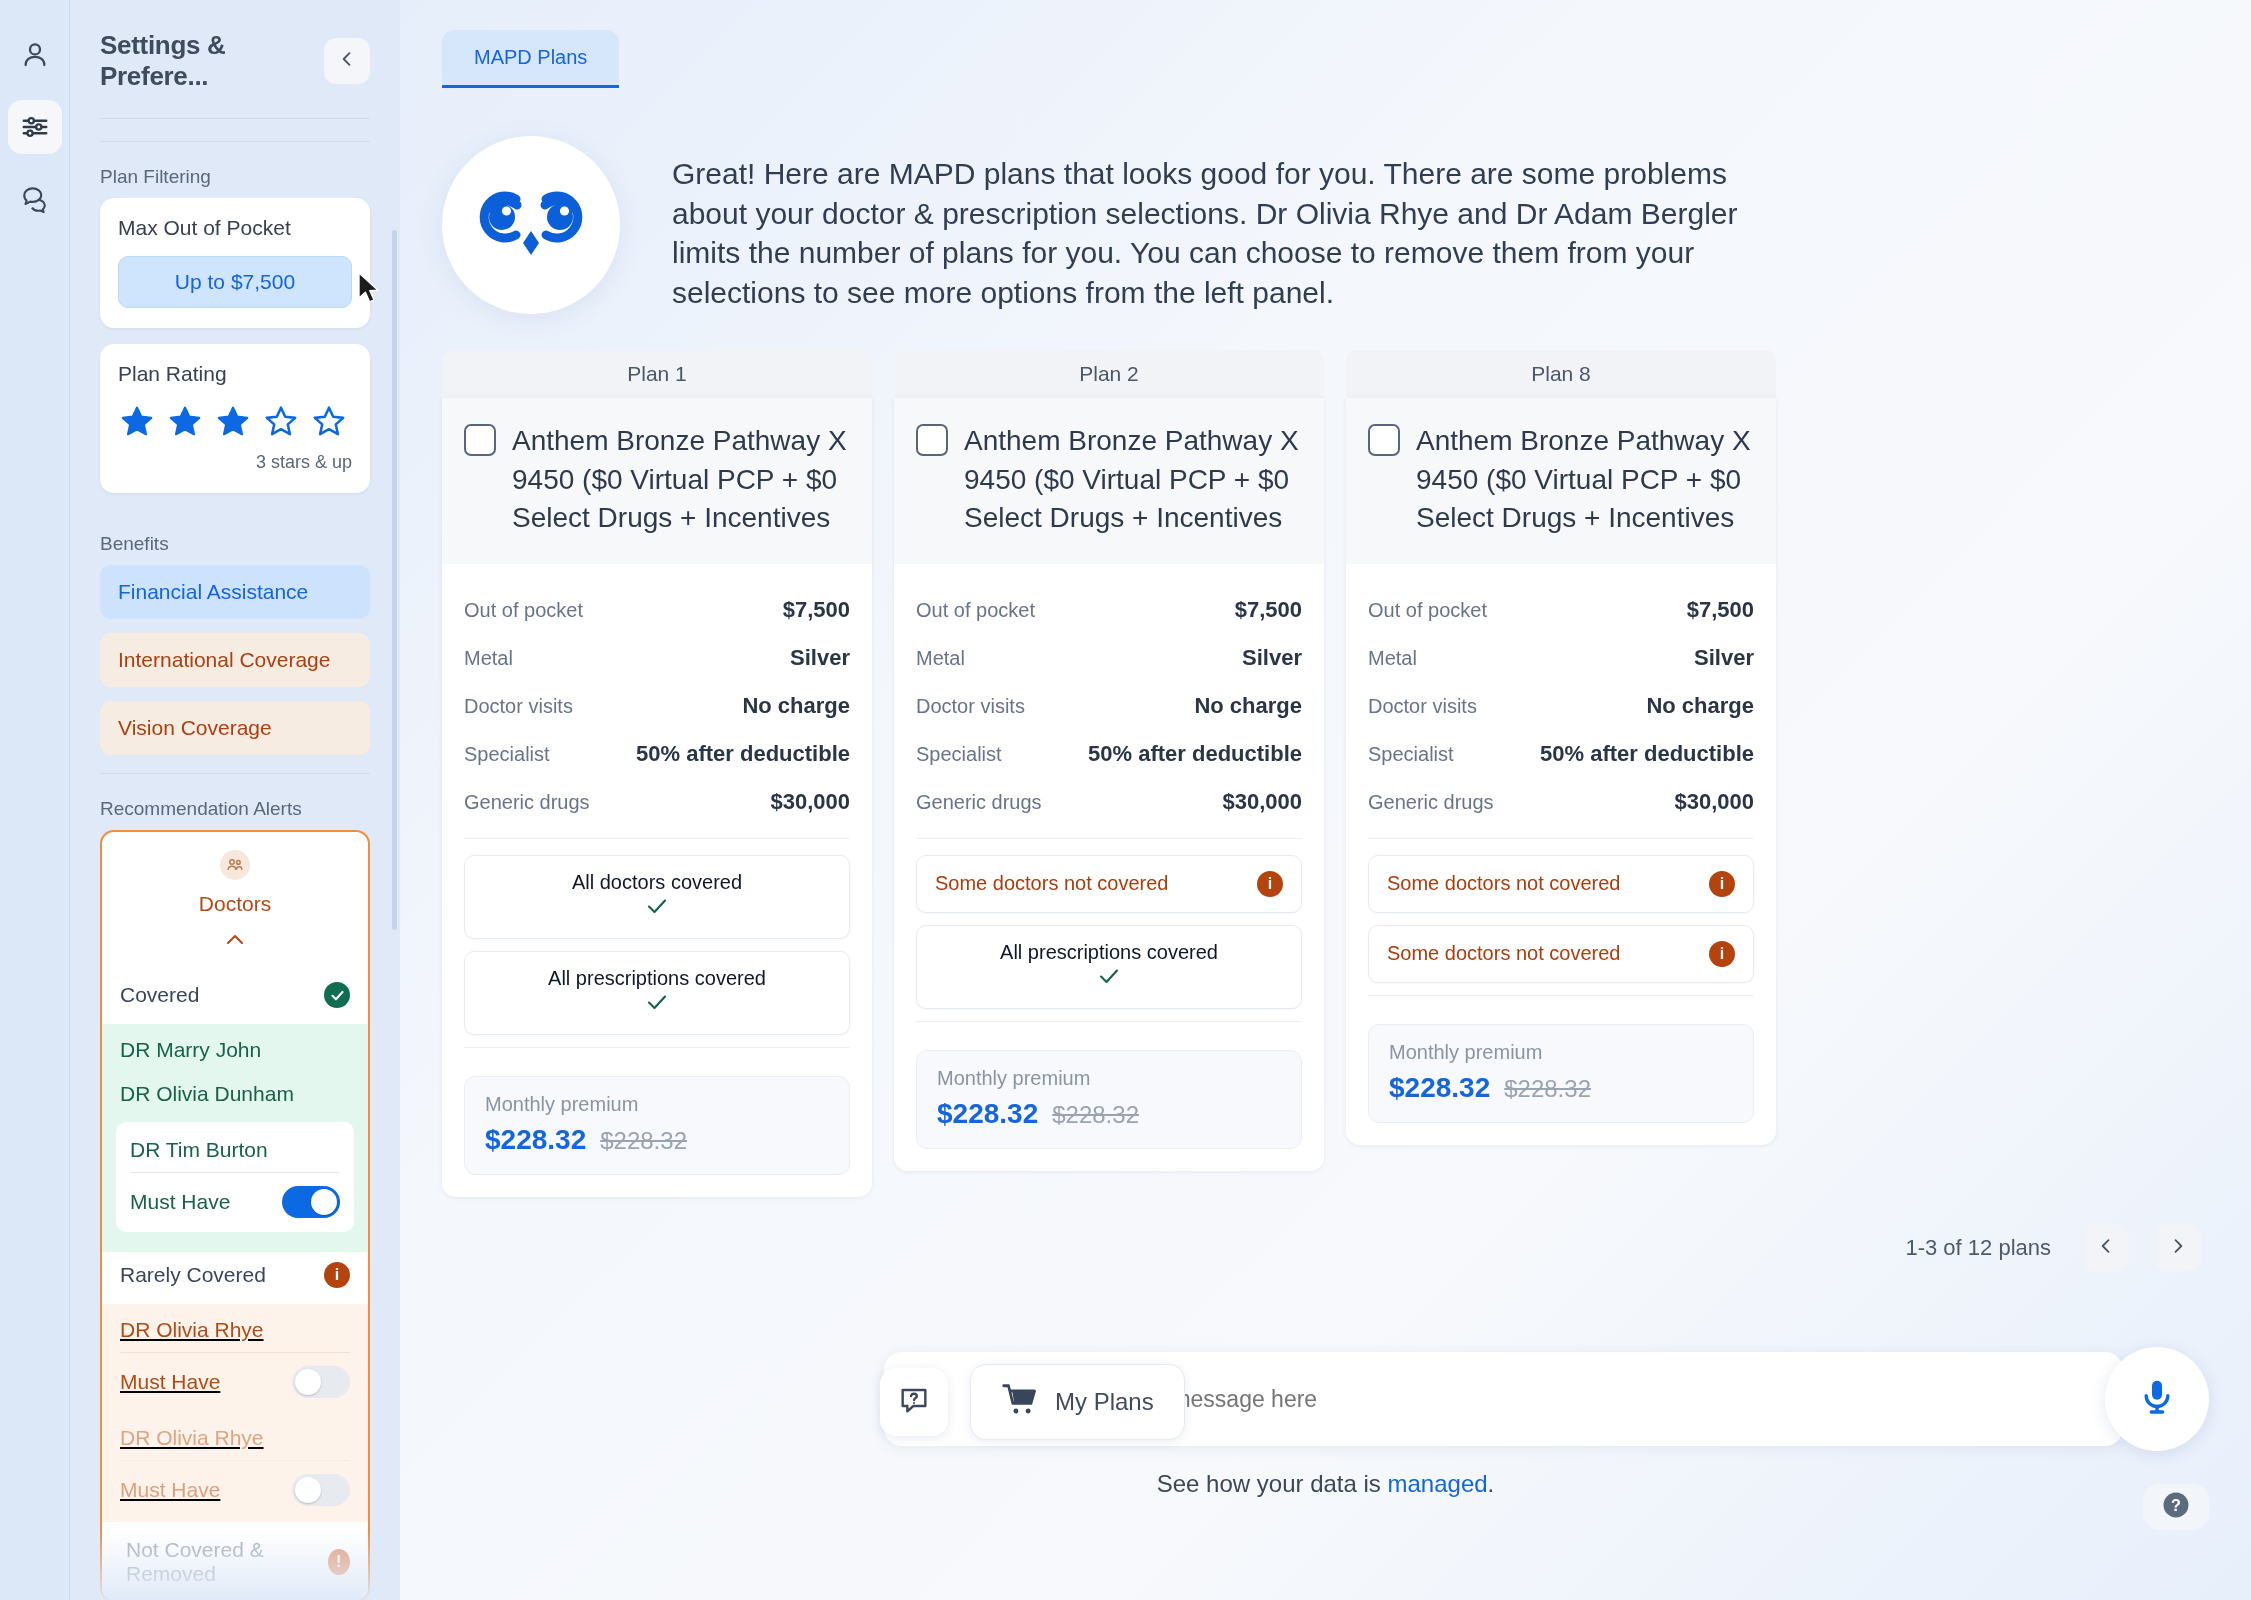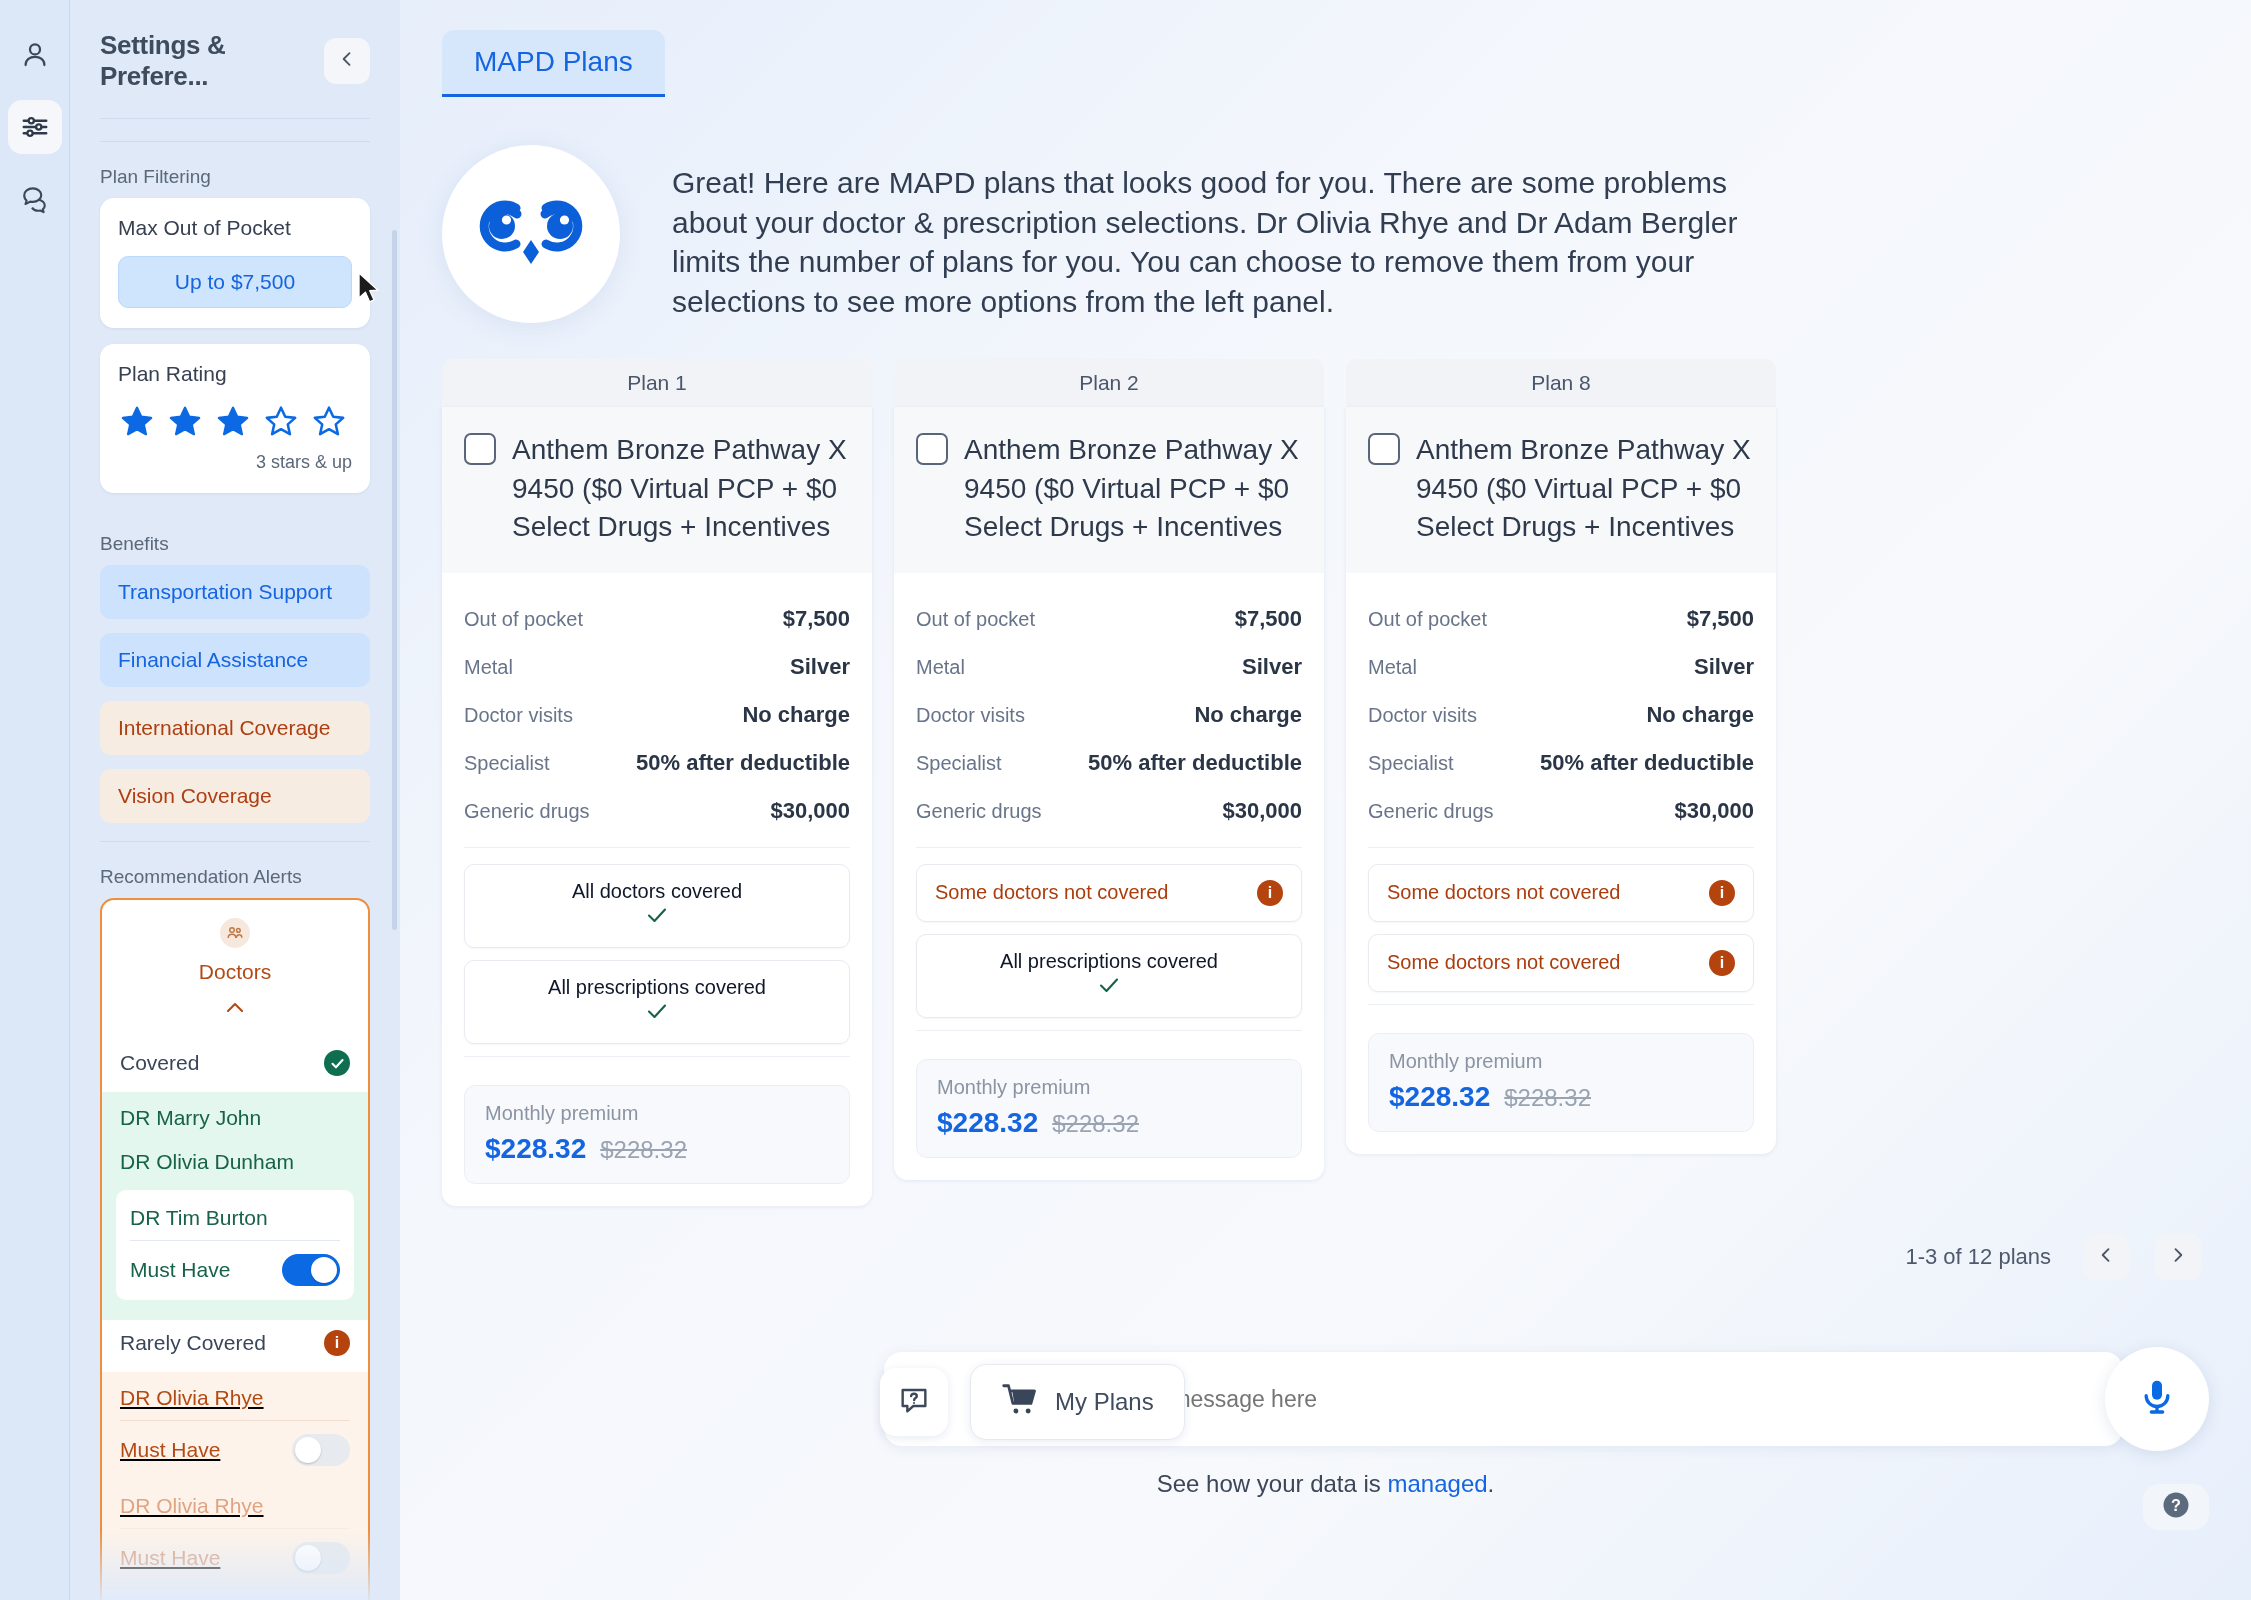--- a/index.html
+++ b/index.html
@@ -149,21 +149,21 @@
   .sb-scrollbar {
     position:absolute; right:3px; top:230px; width:5px; height:700px;
     border-radius:3px; background:#c4d3e8;
   }
 
   
   .main { flex:1; position:relative; overflow:hidden; padding: 30px 0 0 0; }
   .tabs { padding: 0 0 0 42px; }
   .tab {
     display:inline-block; background:#d7e7fb; color:#1565e0;
-    font-size: 28px; padding: 16px 32px; border-radius: 12px 12px 0 0;
+    font-size: 20px; padding: 16px 32px; border-radius: 12px 12px 0 0;
     border-bottom: 3px solid #1565e0; cursor:pointer;
   }
 
   .greeting { display:flex; align-items:flex-start; gap: 52px; padding: 48px 60px 0 42px; }
   .owl {
     width: 178px; height: 178px; border-radius:50%; background:#fff; flex:0 0 178px;
     display:flex; align-items:center; justify-content:center;
     box-shadow: 0 4px 26px rgba(60,100,170,0.10);
   }
   .greet-text {
@@ -343,21 +343,20 @@
         <span>
             <svg width="34" height="34" viewBox="0 0 24 24" fill="none" stroke="#0b69e3" stroke-width="1.8" stroke-linejoin="round">
               <polygon points="12,2.6 15,9 22,9.8 16.8,14.4 18.3,21.3 12,17.8 5.7,21.3 7.2,14.4 2,9.8 9,9"></polygon>
             </svg>
           </span>
       </div>
       <div class="stars-note">3 stars &amp; up</div>
     </div>
 
     <div class="sb-section-label">Benefits</div>
-    <div class="benefit blue">Transportation Support</div>
     <div class="benefit blue">Financial Assistance</div>
     <div class="benefit tan">International Coverage</div>
     <div class="benefit tan">Vision Coverage</div>
 
     <div class="sb-divider" style="margin-top:18px"></div>
     <div class="sb-section-label">Recommendation Alerts</div>
 
     <div class="alerts-panel">
       <div class="alerts-head">
         <span class="dr-ico">

